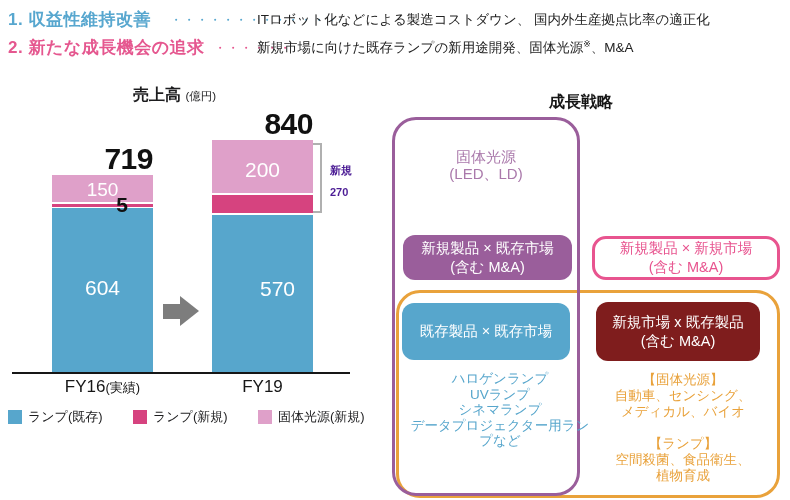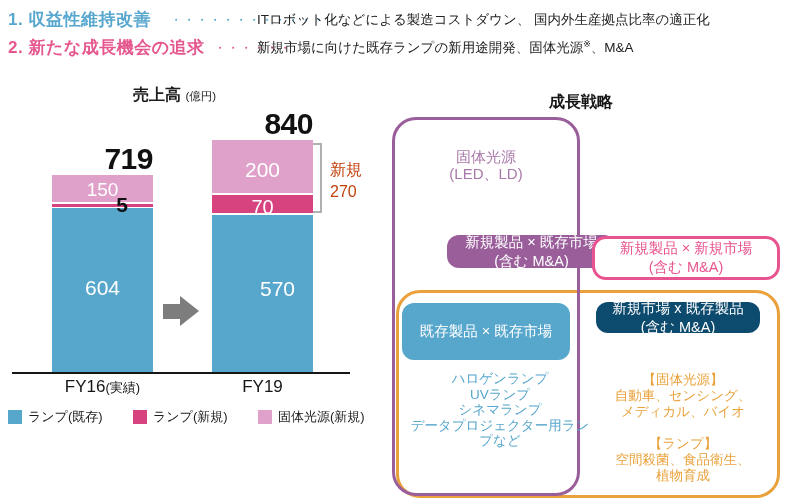--- a/index.html
+++ b/index.html
@@ -50,41 +50,41 @@
   .x19 { left:212px; width:101px; }
   .xnote { font-size:13px; }
 
   .arrow { left:163px; top:296px; width:36px; height:31px; }
   .arrow-rect { position:absolute; left:0; top:8px; width:17px; height:15px; background:#7d7d7d; }
   .arrow-tri { position:absolute; left:17px; top:0; width:0; height:0;
                border-top:15.5px solid transparent; border-bottom:15.5px solid transparent; border-left:19px solid #7d7d7d; }
 
   .bracket { left:313px; top:143px; width:9px; height:70px;
              border-top:2px solid #b0b0b0; border-right:2px solid #b0b0b0; border-bottom:2px solid #b0b0b0; }
-  .bracket-label { left:330px; top:159px; font-size:16px; line-height:22px; font-weight:400; color:#c2410c; }
+  .bracket-label { left:330px; top:159px; font-size:11px; line-height:22px; font-weight:700; color:#4c1d95; }
 
   .leg-item { top:408px; display:flex; align-items:center; gap:6px; }
   .leg1 { left:8px;justify-content:space-between; } .leg2 { left:133px; } .leg3 { left:258px;text-align:center; }
   .sw { width:14px; height:14px; flex:0 0 auto; }
   .leg-label { font-size:13px; color:#1d1d1f; }
 
   
   .st-title { left:390px; top:92px; width:382px; text-align:center; font-size:16px; font-weight:700; color:#161616; }
 
   .purple-box { left:392px; top:117px; width:188px; height:379px; border:3px solid #9a5e9b; border-radius:24px; z-index:2; }
   .orange-box { left:396px; top:290px; width:384px; height:208px; border:3px solid #e9a23b; border-radius:24px; z-index:1; }
 
   .solid-label { left:392px; top:148px; width:188px; text-align:center; color:#aa79ab; font-size:15px; line-height:17px; z-index:3; }
 
   .quad { display:flex; align-items:center; justify-content:center; text-align:center;
           font-size:14.5px; line-height:19px; border-radius:12px; z-index:3; }
-  .quad-tl { left:403px; top:235px; width:169px; height:33px; background:#9a5e9b; color:#fff;margin-left:44px; }
+  .quad-tl { left:403px; top:235px; width:169px; height:45px; background:#9a5e9b; color:#fff; }
   .quad-tr { left:592px; top:236px; width:188px; height:44px; background:#fff; border:3px solid #e8548f; border-radius:14px; color:#e8548f; }
   .quad-bl { left:402px; top:303px; width:168px; height:57px; background:#57a6cc; color:#fff; }
-  .quad-br { left:596px; top:302px; width:164px; height:31px; background:#0c4a6e; color:#fff; }
+  .quad-br { left:596px; top:302px; width:164px; height:59px; background:#7f1d1d; color:#fff; }
 
   .bl-items { left:404px; top:371px; width:192px; text-align:center; color:#57a6cc; font-size:13.5px; line-height:15.5px; z-index:3; }
   .br-items { left:588px; top:372px; width:190px; text-align:center; color:#e9a23b; font-size:13.5px; line-height:16px; z-index:3; }
 </style>
 </head>
 <body>
 
 <div class="stage">
 
   <span class="abs h-label h1-label">1. 収益性維持改善</span>
@@ -107,21 +107,20 @@
   <div class="seg b19 b19-pink bg-light"></div>
   <div class="seg b19 b19-dark bg-dark"></div>
   <div class="seg b19 b19-blue bg-blue"></div>
 
   <div class="abs total total16">719</div>
   <div class="abs total total19">840</div>
   <div class="abs segval v110">150</div>
   <div class="abs v5">5</div>
   <div class="abs segval v604">604</div>
   <div class="abs segval v200">200</div>
-  <div class="abs segval v70">70</div>
   <div class="abs segval v570">570</div>
 
   <div class="abs axis"></div>
   <div class="abs xlab x16"><span>FY16</span><span class="xnote">(実績)</span></div>
   <div class="abs xlab x19">FY19</div>
 
   <div class="abs arrow">
     <div class="arrow-rect"></div>
     <div class="arrow-tri"></div>
   </div>

